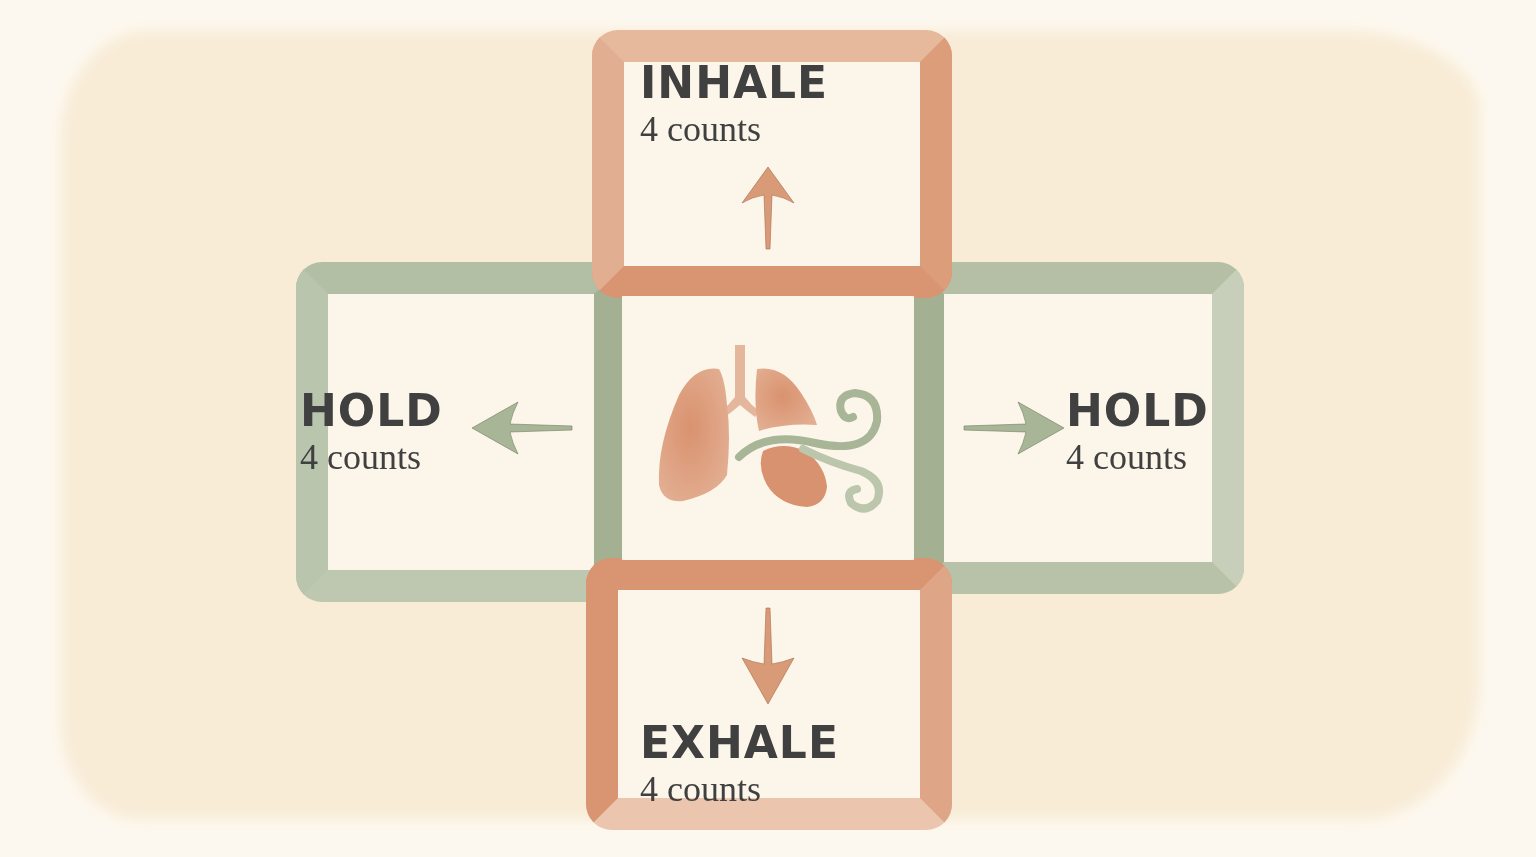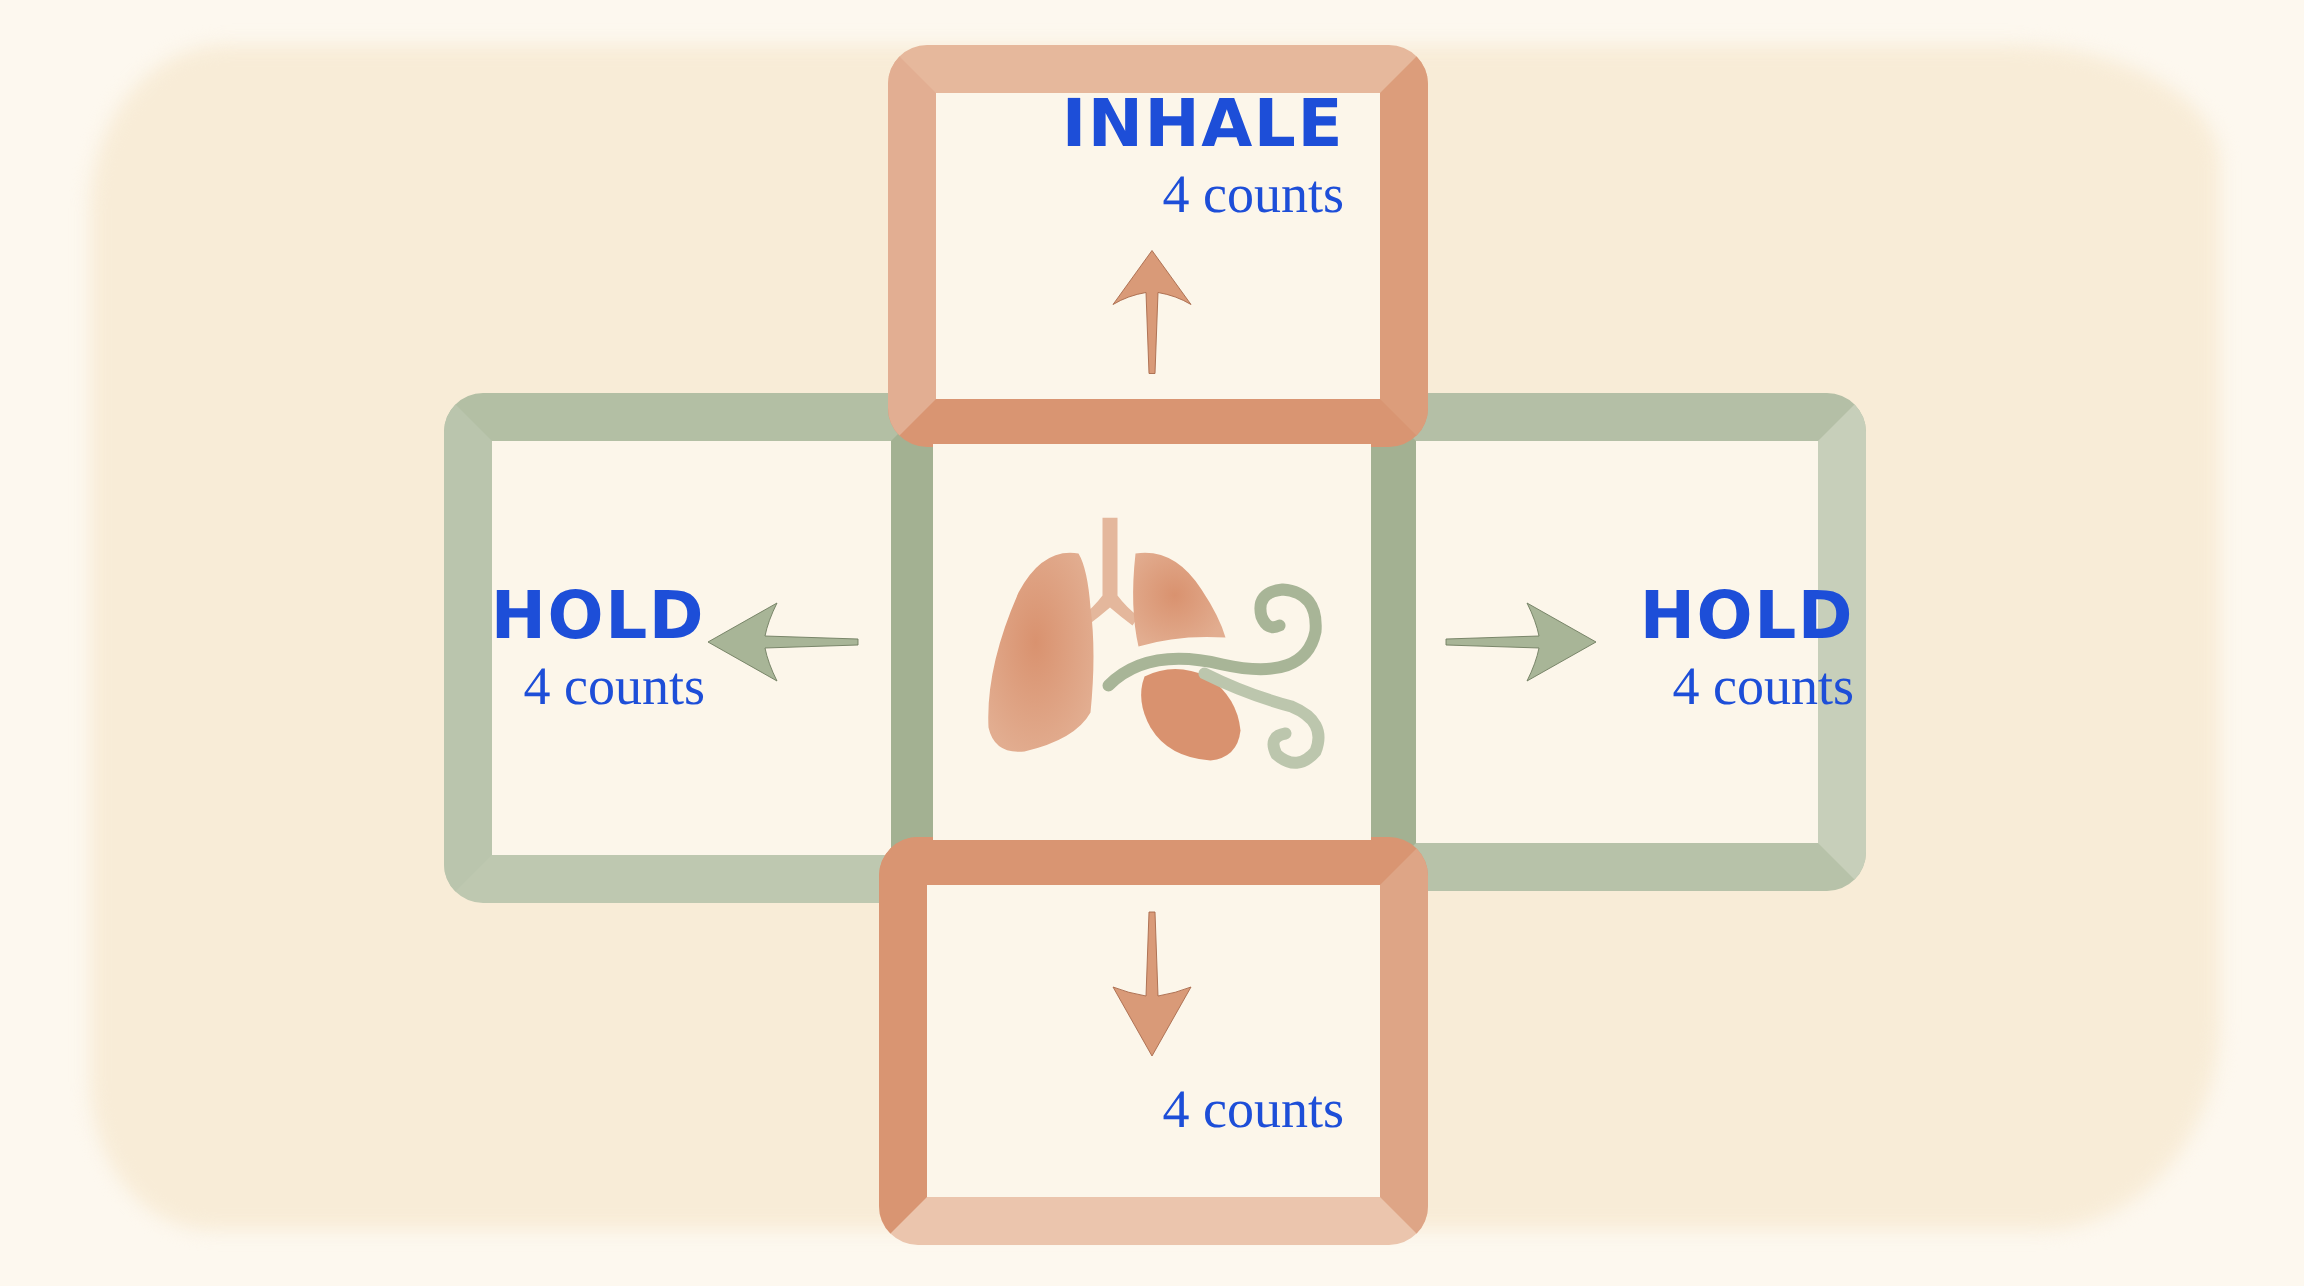--- a/index.html
+++ b/index.html
@@ -31,21 +31,21 @@
   #box-exhale { left:586px; top:558px; width:366px; height:272px; z-index:2; }
   #box-hold-left { left:296px; top:262px; width:330px; height:340px; z-index:1; }
   #box-hold-right { left:912px; top:262px; width:332px; height:332px; z-index:1; }
 
   .center-panel {
     position:absolute; left:622px; top:296px; width:292px; height:264px;
     background:#fcf6ea; z-index:3;
   }
 
   .label {
-    position:absolute; text-align:right; color:#1d4ed8; z-index:5;
+    position:absolute; text-align:left; color:#404040; z-index:5;
     font-family:"DejaVu Sans", sans-serif;
   }
   .label .title { font-size:44px; font-weight:bold; letter-spacing:1px; line-height:50px; }
   .label .sub { font-size:36px; line-height:42px;font-family:Liberation Serif, serif; }
 
   #label-inhale { left:640px; top:58px; width:256px; }
   #label-exhale { left:640px; top:718px; width:256px; }
   #label-hold-left { left:300px; top:386px; width:170px; }
   #label-hold-right { left:1066px; top:386px; width:170px; }
 
@@ -67,20 +67,21 @@
 <div id="box-inhale" class="box warm top"></div>
 <div id="box-exhale" class="box warm bottom"></div>
 
 <div class="center-panel"></div>
 
 <div id="label-inhale" class="label">
   <div class="title">INHALE</div>
   <div class="sub">4 counts</div>
 </div>
 <div id="label-exhale" class="label">
+  <div class="title">EXHALE</div>
   <div class="sub">4 counts</div>
 </div>
 <div id="label-hold-left" class="label">
   <div class="title">HOLD</div>
   <div class="sub">4 counts</div>
 </div>
 <div id="label-hold-right" class="label">
   <div class="title">HOLD</div>
   <div class="sub">4 counts</div>
 </div>

